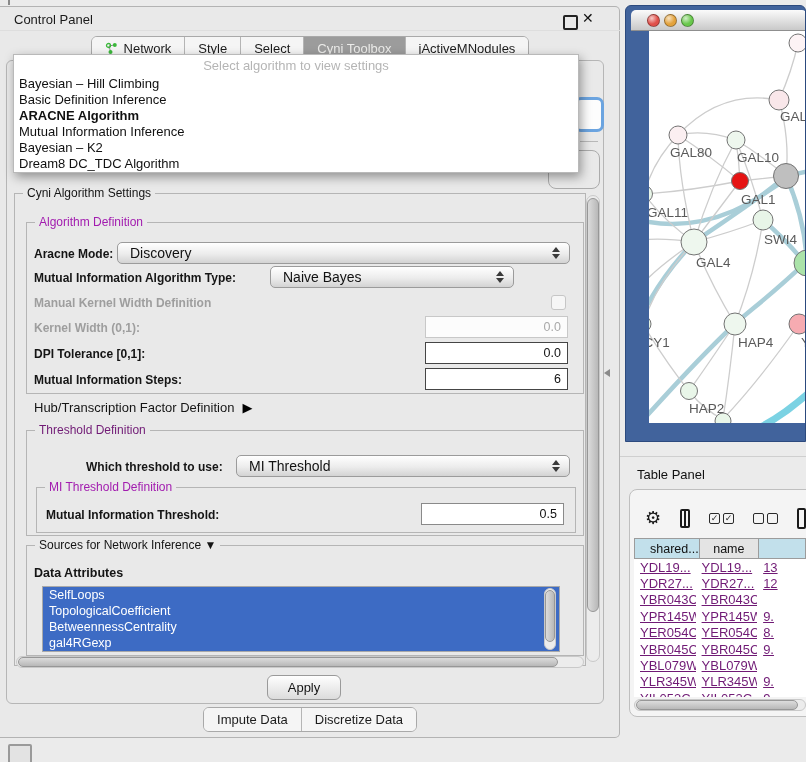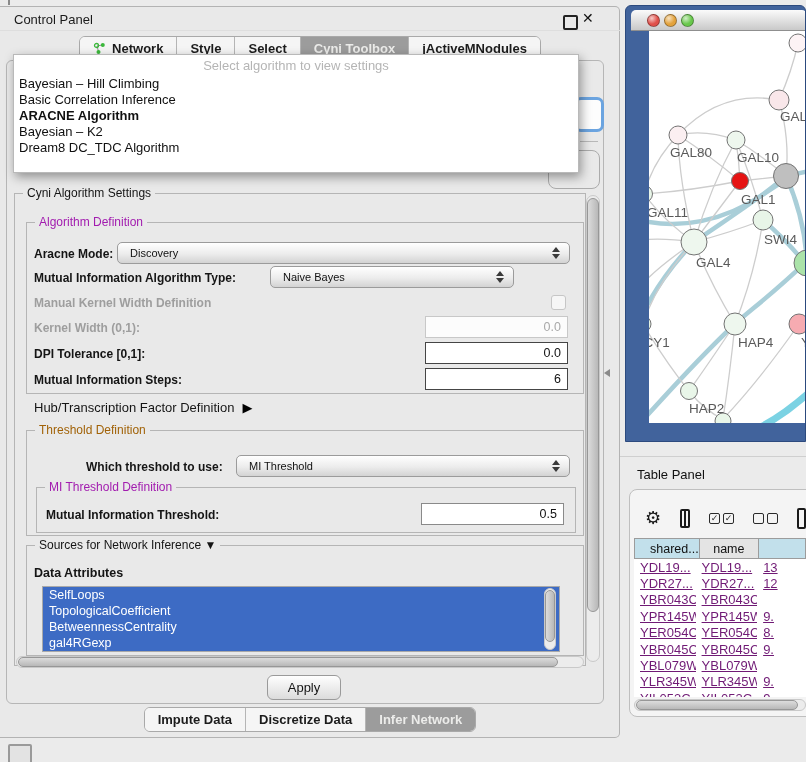--- a/index.html
+++ b/index.html
@@ -9,49 +9,49 @@
   
   #cpanel{left:0;top:6px;width:620px;height:732px;background:#e9e9e9;border:1px solid #b3b3b3;
           border-left:none;border-radius:0 5px 5px 0;box-sizing:border-box;}
   #cp-title{left:14px;top:12px;font-size:13px;color:#1a1a1a;}
   #float-btn{left:563px;top:15px;width:11px;height:11px;border:2px solid #222;border-radius:2px;background:transparent;}
   #close-btn{left:582px;top:10px;font-size:14px;font-weight:700;color:#111;}
   #cp-topline{left:0;top:30px;width:620px;height:1px;background:#dedede;}
   
   #top-tabs{left:0;top:36px;width:620px;display:flex;justify-content:center;}
   .tabgroup{display:flex;border:1px solid #a9a9a9;border-radius:6px;overflow:hidden;background:#f5f5f5;}
-  .tab{padding:3px 13px;height:17px;line-height:17px;font-size:13px;font-weight:700;color:#1c1c1c;
+  .tab{padding:3px 13px;height:17px;line-height:17px;font-size:13px;font-weight:400;color:#1c1c1c;
        border-right:1px solid #b5b5b5;display:flex;align-items:center;gap:6px;background:#f5f5f5;}
   .tab:last-child{border-right:none;}
   .tab.sel{background:#9c9c9c;color:#ececea;}
   
   #content-border{left:6px;top:60px;width:596px;height:642px;border:1px solid #b6b6b6;border-radius:6px;}
   
   .frag{z-index:5;}
   #frag-combo-blue{left:574px;top:97px;width:24px;height:29px;border:3px solid #6ba4e0;border-radius:7px;background:#fdfdfd;}
   #frag-line{left:580px;top:141px;width:18px;height:1px;background:#b8b8b8;}
   #frag-combo{left:548px;top:150px;width:50px;height:37px;border:1px solid #ababab;border-radius:8px;}
   
   #popup{left:13px;top:54px;width:566px;height:119px;background:#fff;border:1px solid #b9b9b9;
          box-shadow:2px 4px 10px rgba(0,0,0,.38);z-index:50;box-sizing:border-box;}
   #popup .ph{height:21px;line-height:21px;text-align:center;color:#b5b5b5;font-size:13px;}
   .dd-item{height:16px;line-height:16px;padding-left:5px;font-size:13px;color:#101010;white-space:nowrap;}
   .dd-item.sel{font-weight:700;}
   
   .grp{border:1px solid #b5b5b5;border-radius:0;}
   .grp>.lg{position:absolute;top:-8px;left:8px;background:#e9e9e9;padding:0 4px;font-size:12px;line-height:15px;white-space:nowrap;}
-  .lg.blue{color:#a21caf;} .lg.green{color:#a16207;}
+  .lg.blue{color:#a21caf;} .lg.green{color:#701a75;}
   
   .lbl{font-size:12px;font-weight:700;color:#151515;white-space:nowrap;}
   .lbl.dis{color:#9e9e9e;}
   .fld{background:#fff;border:1px solid #454545;font-size:12.5px;color:#111;display:flex;
        align-items:center;justify-content:flex-end;padding:0 6px;box-sizing:border-box;}
   .fld.dis{background:#fcfcfc;border-color:#c8c8c8;color:#a9a9a9;}
   .combo{border:1px solid #9b9b9b;border-radius:5px;background:linear-gradient(#ffffff,#ececec 55%,#d3d3d3);
-         display:flex;align-items:center;font-size:11px;color:#111;padding-left:12px;box-sizing:border-box;}
+         display:flex;align-items:center;font-size:14px;color:#111;padding-left:12px;box-sizing:border-box;}
   .spin{margin-left:auto;margin-right:9px;display:flex;flex-direction:column;gap:2px;}
   .spin .up{width:0;height:0;border-left:4px solid transparent;border-right:4px solid transparent;border-bottom:5px solid #3a3a3a;}
   .spin .dn{width:0;height:0;border-left:4px solid transparent;border-right:4px solid transparent;border-top:5px solid #3a3a3a;}
   .chk{width:13px;height:13px;border:1px solid #c6c6c6;border-radius:3px;background:#f6f6f6;}
   .arrowtxt{font-size:11px;color:#000;}
   
   .vtrack{background:#ececec;border:1px solid #c9c9c9;border-radius:7px;box-sizing:border-box;}
   .vthumb{background:linear-gradient(90deg,#dcdcdc,#b8b8b8);border:1px solid #979797;border-radius:6px;box-sizing:border-box;}
   .htrack{background:#ececec;border:1px solid #c9c9c9;border-radius:7px;box-sizing:border-box;}
   .hthumb{background:linear-gradient(#dcdcdc,#b8b8b8);border:1px solid #979797;border-radius:6px;box-sizing:border-box;}
@@ -135,22 +135,23 @@
 <div class="abs" id="content-border"></div>
 
 <div class="abs frag" id="frag-combo-blue"></div>
 <div class="abs frag" id="frag-line"></div>
 <div class="abs frag" id="frag-combo"></div>
 
 <div class="abs" id="popup">
   <div class="ph">Select algorithm to view settings</div>
   <div id="dd-items">
       <div class="dd-item">Bayesian – Hill Climbing</div>
-      <div class="dd-item">Basic Correlation Inference</div>
+      <div class="dd-item">Basic Definition Inference</div>
       <div class="dd-item sel">ARACNE Algorithm</div>
+      <div class="dd-item">Mutual Information Inference</div>
       <div class="dd-item">Bayesian – K2</div>
       <div class="dd-item">Dream8 DC_TDC Algorithm</div>
     </div>
 </div>
 
 <div class="abs grp" style="left:14px;top:193px;width:570px;height:471px;">
   <span class="lg">Cyni Algorithm Settings</span>
 </div>
 
 <div class="abs vtrack" style="left:586px;top:195px;width:14px;height:467px;"></div>
@@ -228,23 +229,20 @@
   <span>Apply</span>
 </div>
 
 <div class="abs" id="bottom-tabs">
     <div class="tabgroup" id="bottom-tabgroup">
       <div class="tab">
         <span>Impute Data</span>
       </div>
       <div class="tab">
         <span>Discretize Data</span>
-      </div>
-      <div class="tab sel">
-        <span>Infer Network</span>
       </div>
     </div>
   </div>
 
 <div class="abs" id="mini-box"></div>
 <div class="abs" id="splitter-arrow"></div>
 
 <div class="abs" id="netwin">
   <div id="net-titlebar">
       <span id="lights" style="display:flex;gap:4px;">

